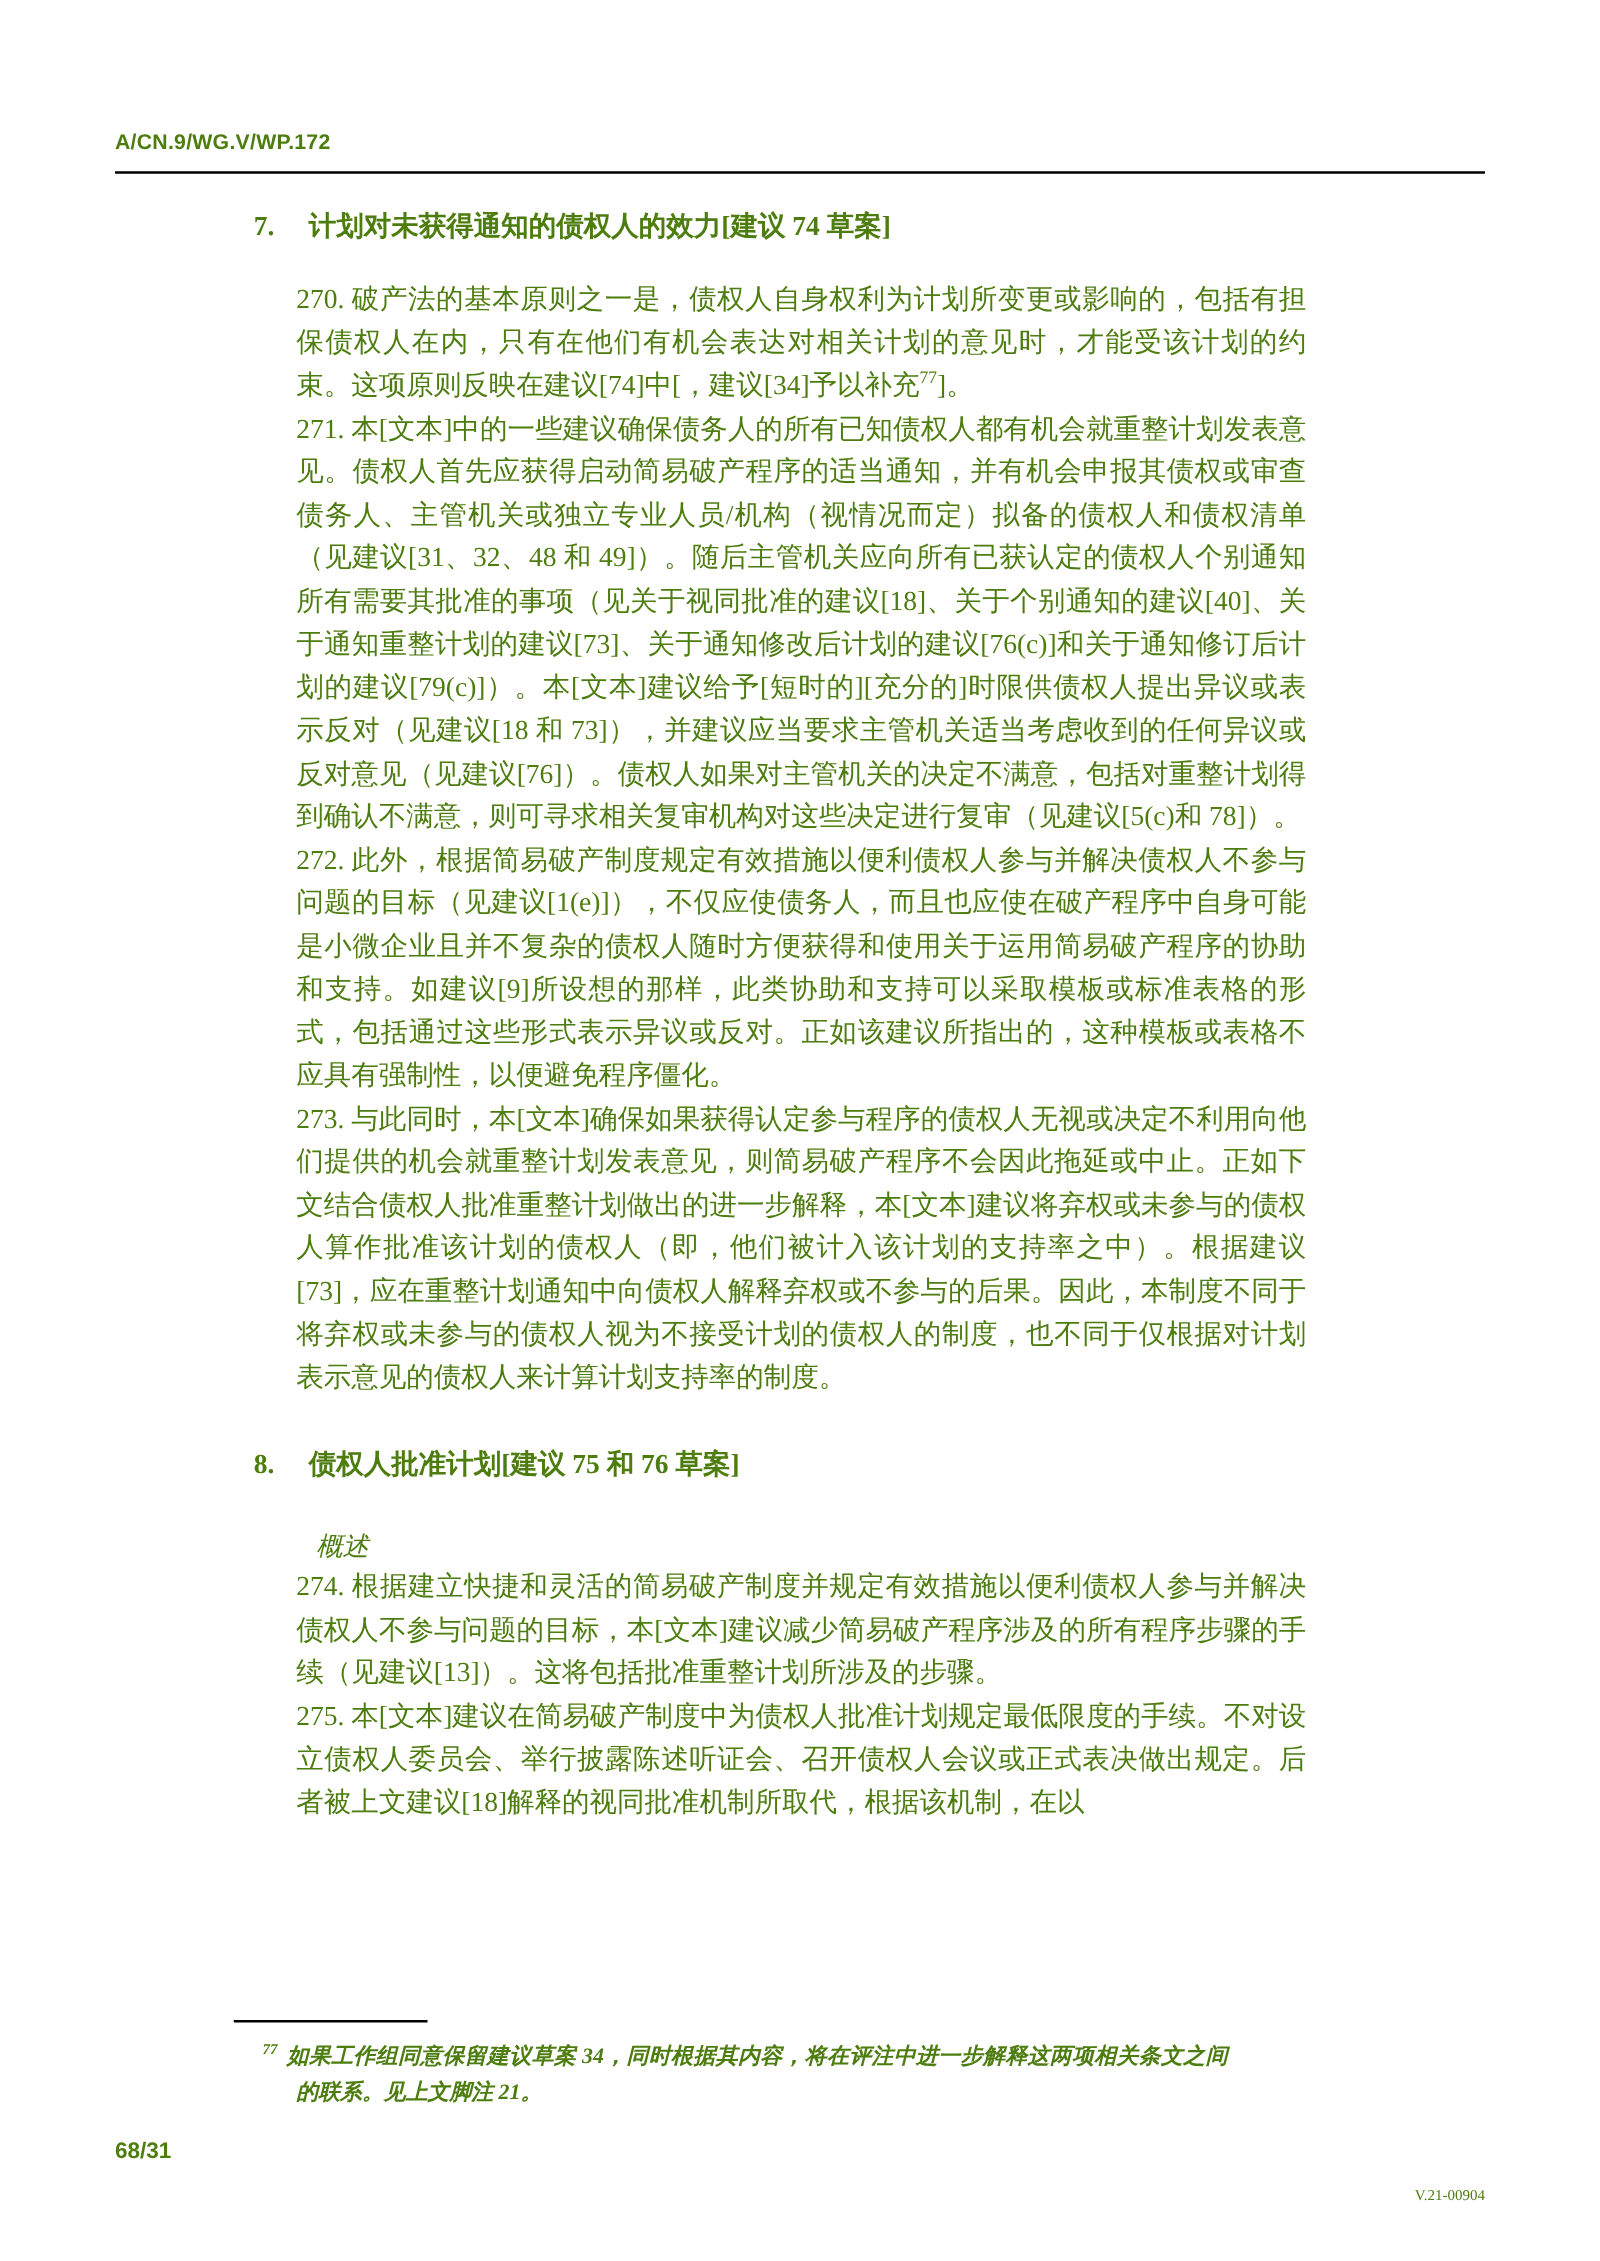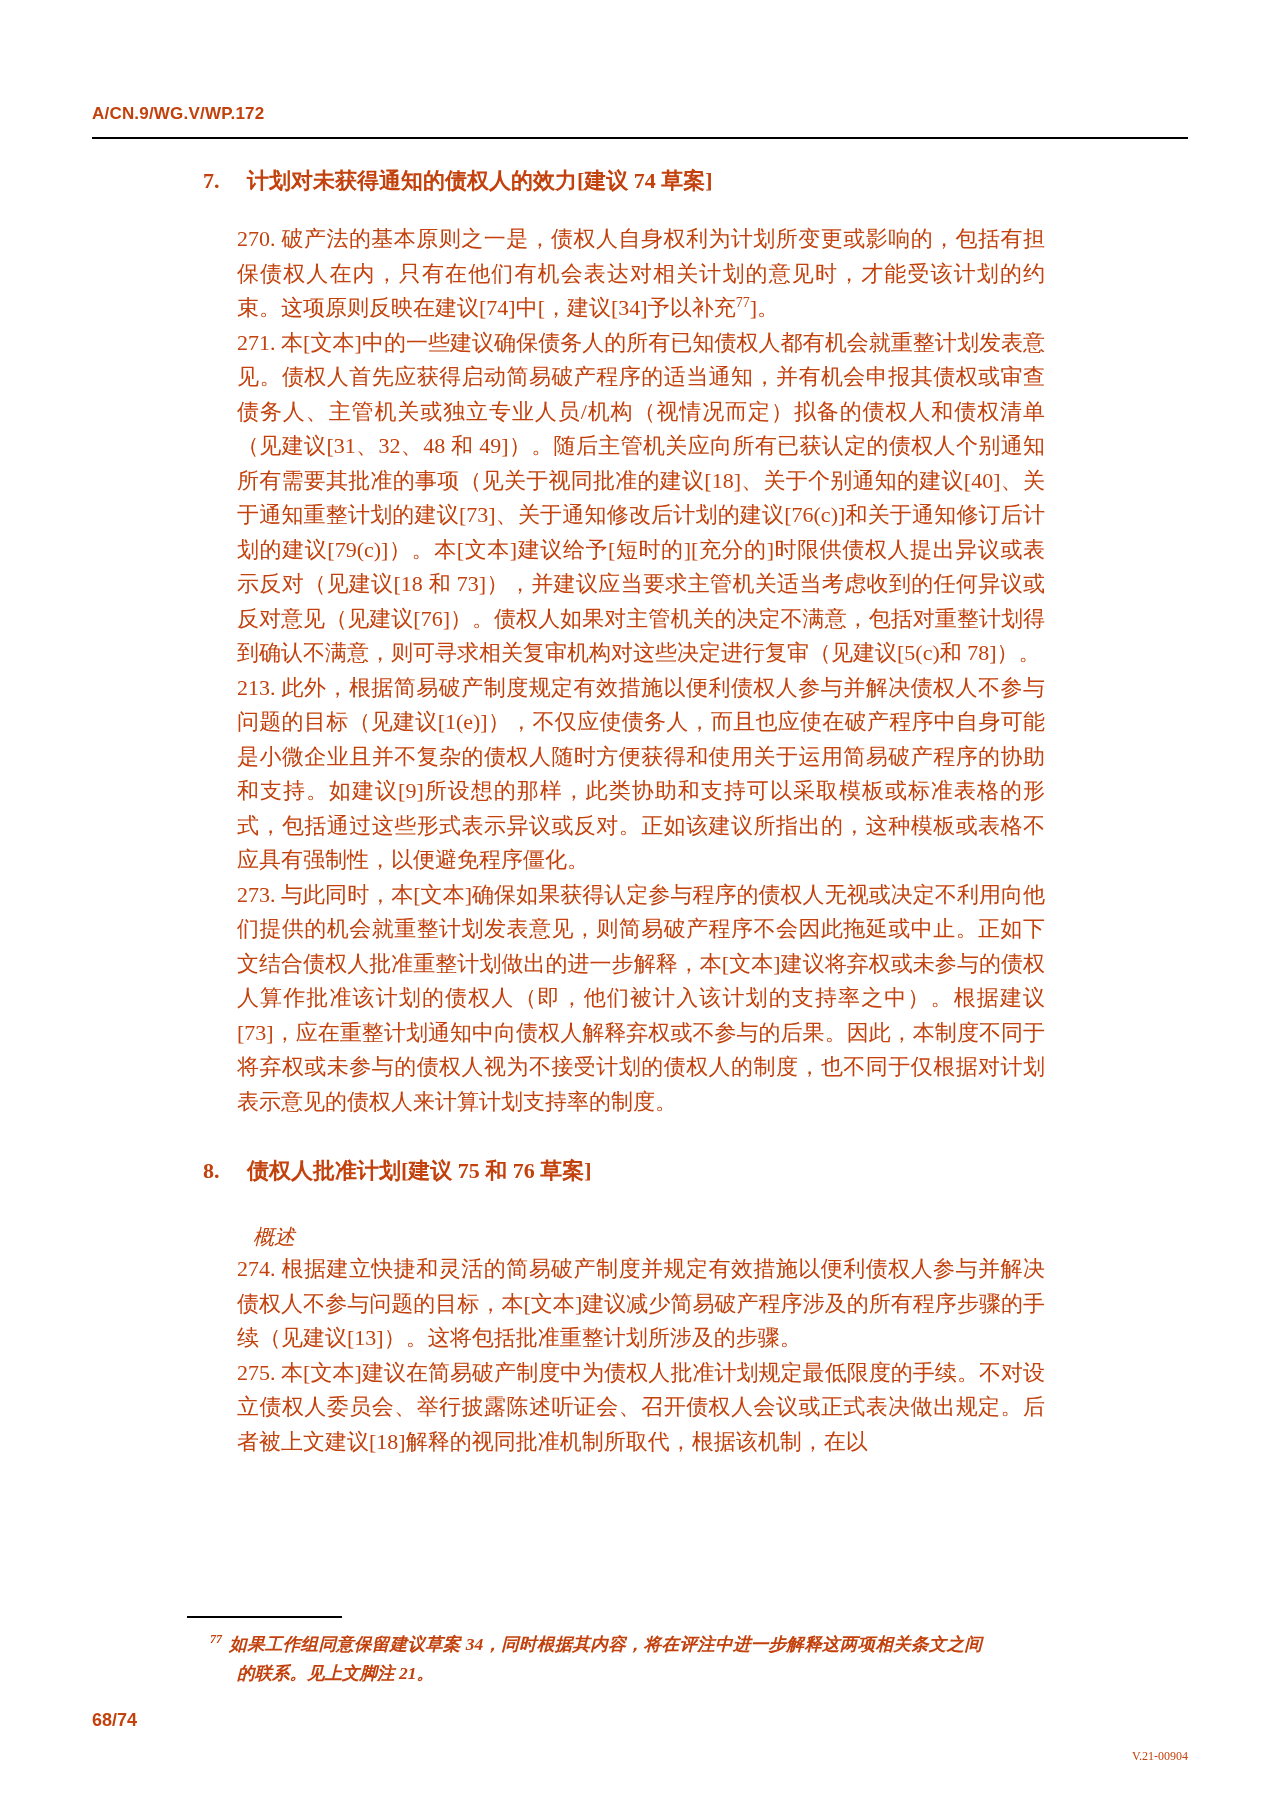--- a/index.html
+++ b/index.html
@@ -3,21 +3,21 @@
 <meta charset="utf-8">
 <style>
   * { margin: 0; padding: 0; box-sizing: border-box; }
   html, body { background: #e8e8e8; }
   .page {
     position: relative;
     width: 1280px;
     height: 1809px;
     margin: 0 auto;
     background: #ffffff;
-    color: #c2410c;
+    color: #4d7c0f;
     font-family: "Liberation Serif", "DejaVu Serif", serif;
     overflow: hidden;
   }
   .doc-symbol {
     position: absolute;
     left: 92px;
     top: 104px;
     font-family: "Liberation Sans", "DejaVu Sans", sans-serif;
     font-weight: bold;
     font-size: 17px;
@@ -117,21 +117,21 @@
 
     <div class="section-heading h7">
       <span class="sec-num">7.</span>
       <span class="sec-title">计划对未获得通知的债权人的效力[建议 74 草案]</span>
     </div>
 
     <p class="body" id="para-270"><span>270. 破产法的基本原则之一是，债权人自身权利为计划所变更或影响的，包括有担保债权人在内，只有在他们有机会表达对相关计划的意见时，才能受该计划的约束。这项原则反映在建议[74]中[，建议[34]予以补充</span><sup>77</sup><span>]。</span></p>
 
     <p class="body" id="para-271">271. 本[文本]中的一些建议确保债务人的所有已知债权人都有机会就重整计划发表意见。债权人首先应获得启动简易破产程序的适当通知，并有机会申报其债权或审查债务人、主管机关或独立专业人员/机构（视情况而定）拟备的债权人和债权清单（见建议[31、32、48 和 49]）。随后主管机关应向所有已获认定的债权人个别通知所有需要其批准的事项（见关于视同批准的建议[18]、关于个别通知的建议[40]、关于通知重整计划的建议[73]、关于通知修改后计划的建议[76(c)]和关于通知修订后计划的建议[79(c)]）。本[文本]建议给予[短时的][充分的]时限供债权人提出异议或表示反对（见建议[18 和 73]），并建议应当要求主管机关适当考虑收到的任何异议或反对意见（见建议[76]）。债权人如果对主管机关的决定不满意，包括对重整计划得到确认不满意，则可寻求相关复审机构对这些决定进行复审（见建议[5(c)和 78]）。</p>
 
-    <p class="body" id="para-272">213. 此外，根据简易破产制度规定有效措施以便利债权人参与并解决债权人不参与问题的目标（见建议[1(e)]），不仅应使债务人，而且也应使在破产程序中自身可能是小微企业且并不复杂的债权人随时方便获得和使用关于运用简易破产程序的协助和支持。如建议[9]所设想的那样，此类协助和支持可以采取模板或标准表格的形式，包括通过这些形式表示异议或反对。正如该建议所指出的，这种模板或表格不应具有强制性，以便避免程序僵化。</p>
+    <p class="body" id="para-272">272. 此外，根据简易破产制度规定有效措施以便利债权人参与并解决债权人不参与问题的目标（见建议[1(e)]），不仅应使债务人，而且也应使在破产程序中自身可能是小微企业且并不复杂的债权人随时方便获得和使用关于运用简易破产程序的协助和支持。如建议[9]所设想的那样，此类协助和支持可以采取模板或标准表格的形式，包括通过这些形式表示异议或反对。正如该建议所指出的，这种模板或表格不应具有强制性，以便避免程序僵化。</p>
 
     <p class="body" id="para-273">273. 与此同时，本[文本]确保如果获得认定参与程序的债权人无视或决定不利用向他们提供的机会就重整计划发表意见，则简易破产程序不会因此拖延或中止。正如下文结合债权人批准重整计划做出的进一步解释，本[文本]建议将弃权或未参与的债权人算作批准该计划的债权人（即，他们被计入该计划的支持率之中）。根据建议[73]，应在重整计划通知中向债权人解释弃权或不参与的后果。因此，本制度不同于将弃权或未参与的债权人视为不接受计划的债权人的制度，也不同于仅根据对计划表示意见的债权人来计算计划支持率的制度。</p>
 
     <div class="section-heading h8">
       <span class="sec-num">8.</span>
       <span class="sec-title">债权人批准计划[建议 75 和 76 草案]</span>
     </div>
 
     <div class="subheading">概述</div>
 
@@ -139,17 +139,17 @@
 
     <p class="body" id="para-275">275. 本[文本]建议在简易破产制度中为债权人批准计划规定最低限度的手续。不对设立债权人委员会、举行披露陈述听证会、召开债权人会议或正式表决做出规定。后者被上文建议[18]解释的视同批准机制所取代，根据该机制，在以</p>
 
   </div>
 
   <div class="footnote-area">
     <hr class="footnote-rule">
     <div class="footnote-text"><sup>77</sup><span>如果工作组同意保留建议草案 34，同时根据其内容，将在评注中进一步解释这两项相关条文之间的联系。见上文脚注 21。</span></div>
   </div>
 
-  <div class="footer-page">68/74</div>
+  <div class="footer-page">68/31</div>
 
   <div class="footer-code">V.21-00904</div>
 
 </div>
 
 </body></html>

